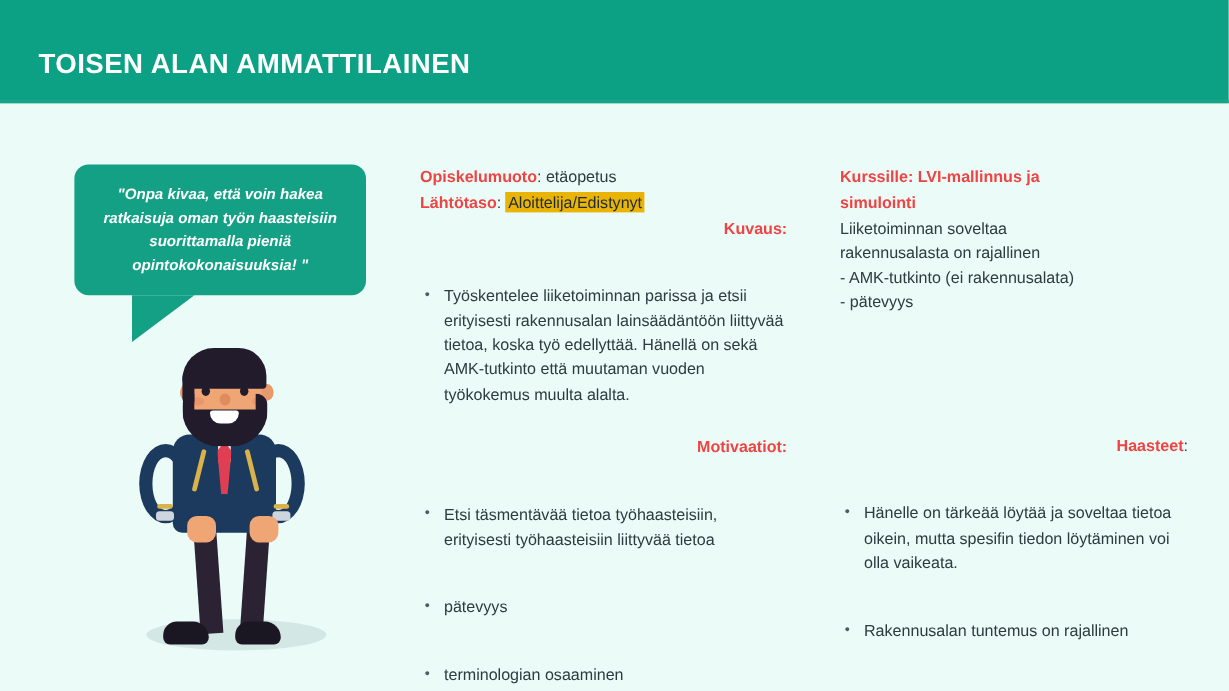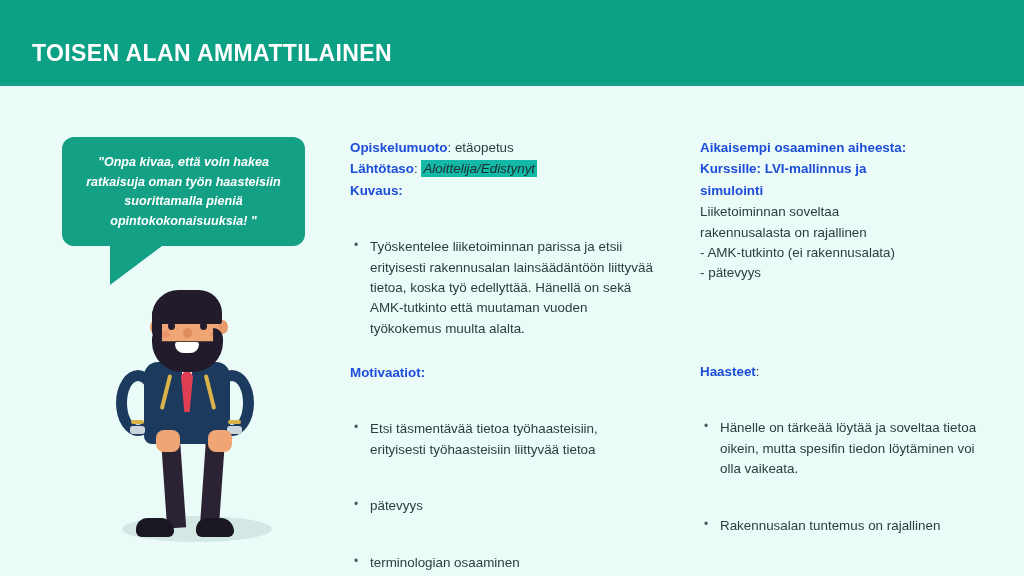--- a/index.html
+++ b/index.html
@@ -200,39 +200,39 @@
     position: absolute;
     color: #2b3d41;
     font-size: 13.4px;
     line-height: 1.52;
   }
   .col-mid { left: 350px; top: 138px; width: 306px; }
   .col-right { left: 700px; top: 138px; width: 290px; }
   .col-mid-2 { left: 350px; top: 363px; width: 306px; }
   .col-right-2 { left: 700px; top: 362px; width: 290px; }
 
-  .lbl { font-weight: bold; color: #1d4ed8; }
+  .lbl { font-weight: bold; color: #ef4444; }
   .line { margin: 0 0 1px 0; }
-  .hl { background: #14b8a6; padding: 1px 2px; color: #1d2c2f; font-style: italic; }
+  .hl { background: #eab308; padding: 1px 2px; color: #1d2c2f; }
   ul { list-style: none; margin: 2px 0 0 0; padding: 0; }
   li {
     position: relative;
     padding-left: 20px;
     margin-bottom: 2px;
     margin-top: 36px;
   }
   li::before {
     content: "•";
     position: absolute;
     left: 4px; top: -1px;
     font-size: 12px;
     color: #4a5d61;
   }
   .plain-line { margin: 0; }
-  .heading-block { margin-bottom: 2px; }
+  .heading-block { margin-bottom: 2px; text-align: right; }
 </style>
 </head>
 <body>
 
 <div class="header">
   <div class="header-title">TOISEN ALAN AMMATTILAINEN</div>
 </div>
 
 <div class="bubble-wrap">
   <div class="bubble">"Onpa kivaa, että voin hakea ratkaisuja oman työn haasteisiin suorittamalla pieniä opintokokonaisuuksia! "</div>
@@ -294,21 +294,20 @@
 <div class="col col-mid-2">
   <div class="line lbl heading-block">Motivaatiot:</div>
   <ul>
     <li>Etsi täsmentävää tietoa työhaasteisiin, erityisesti työhaasteisiin liittyvää tietoa</li>
     <li>pätevyys</li>
     <li>terminologian osaaminen</li>
   </ul>
 </div>
 
 <div class="col col-right">
-  <div class="line lbl">Aikaisempi osaaminen aiheesta:</div>
   <div class="line lbl">Kurssille: LVI-mallinnus ja</div>
   <div class="line lbl">simulointi</div>
   <div class="plain-line">Liiketoiminnan soveltaa</div>
   <div class="plain-line">rakennusalasta on rajallinen</div>
   <div class="plain-line">- AMK-tutkinto (ei rakennusalata)</div>
   <div class="plain-line">- pätevyys</div>
 </div>
 
 <div class="col col-right-2">
   <div class="line heading-block">

